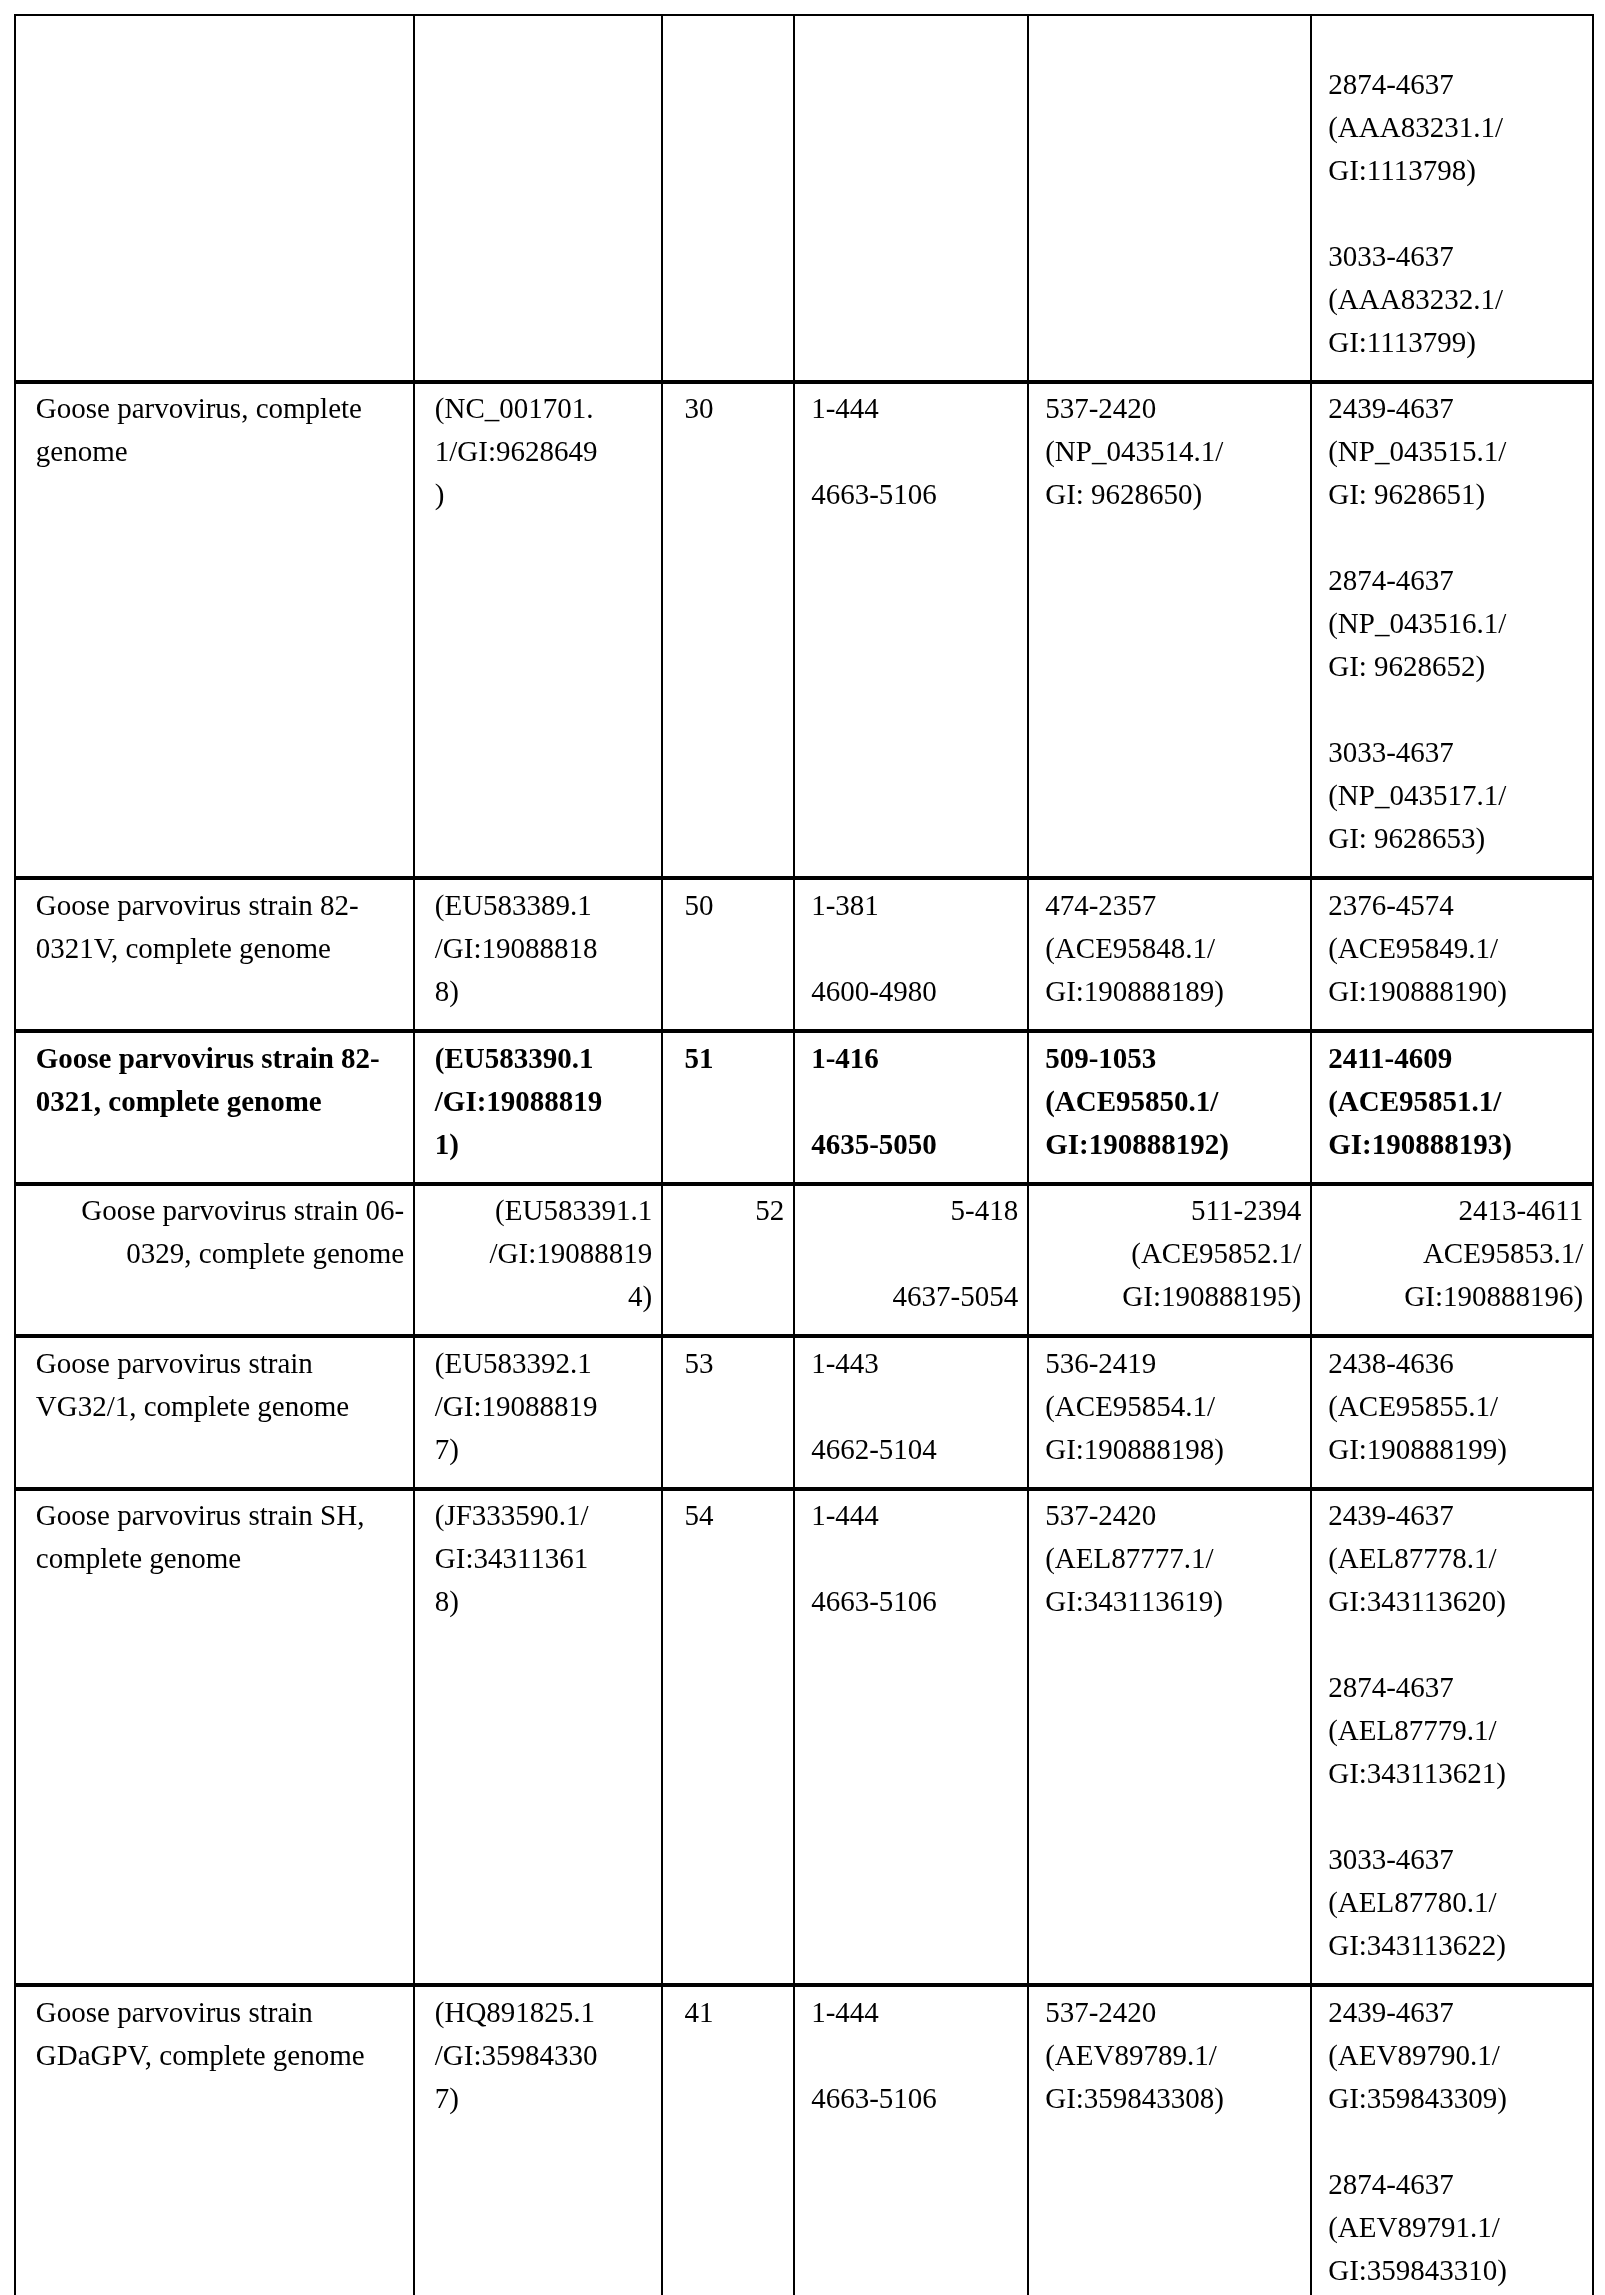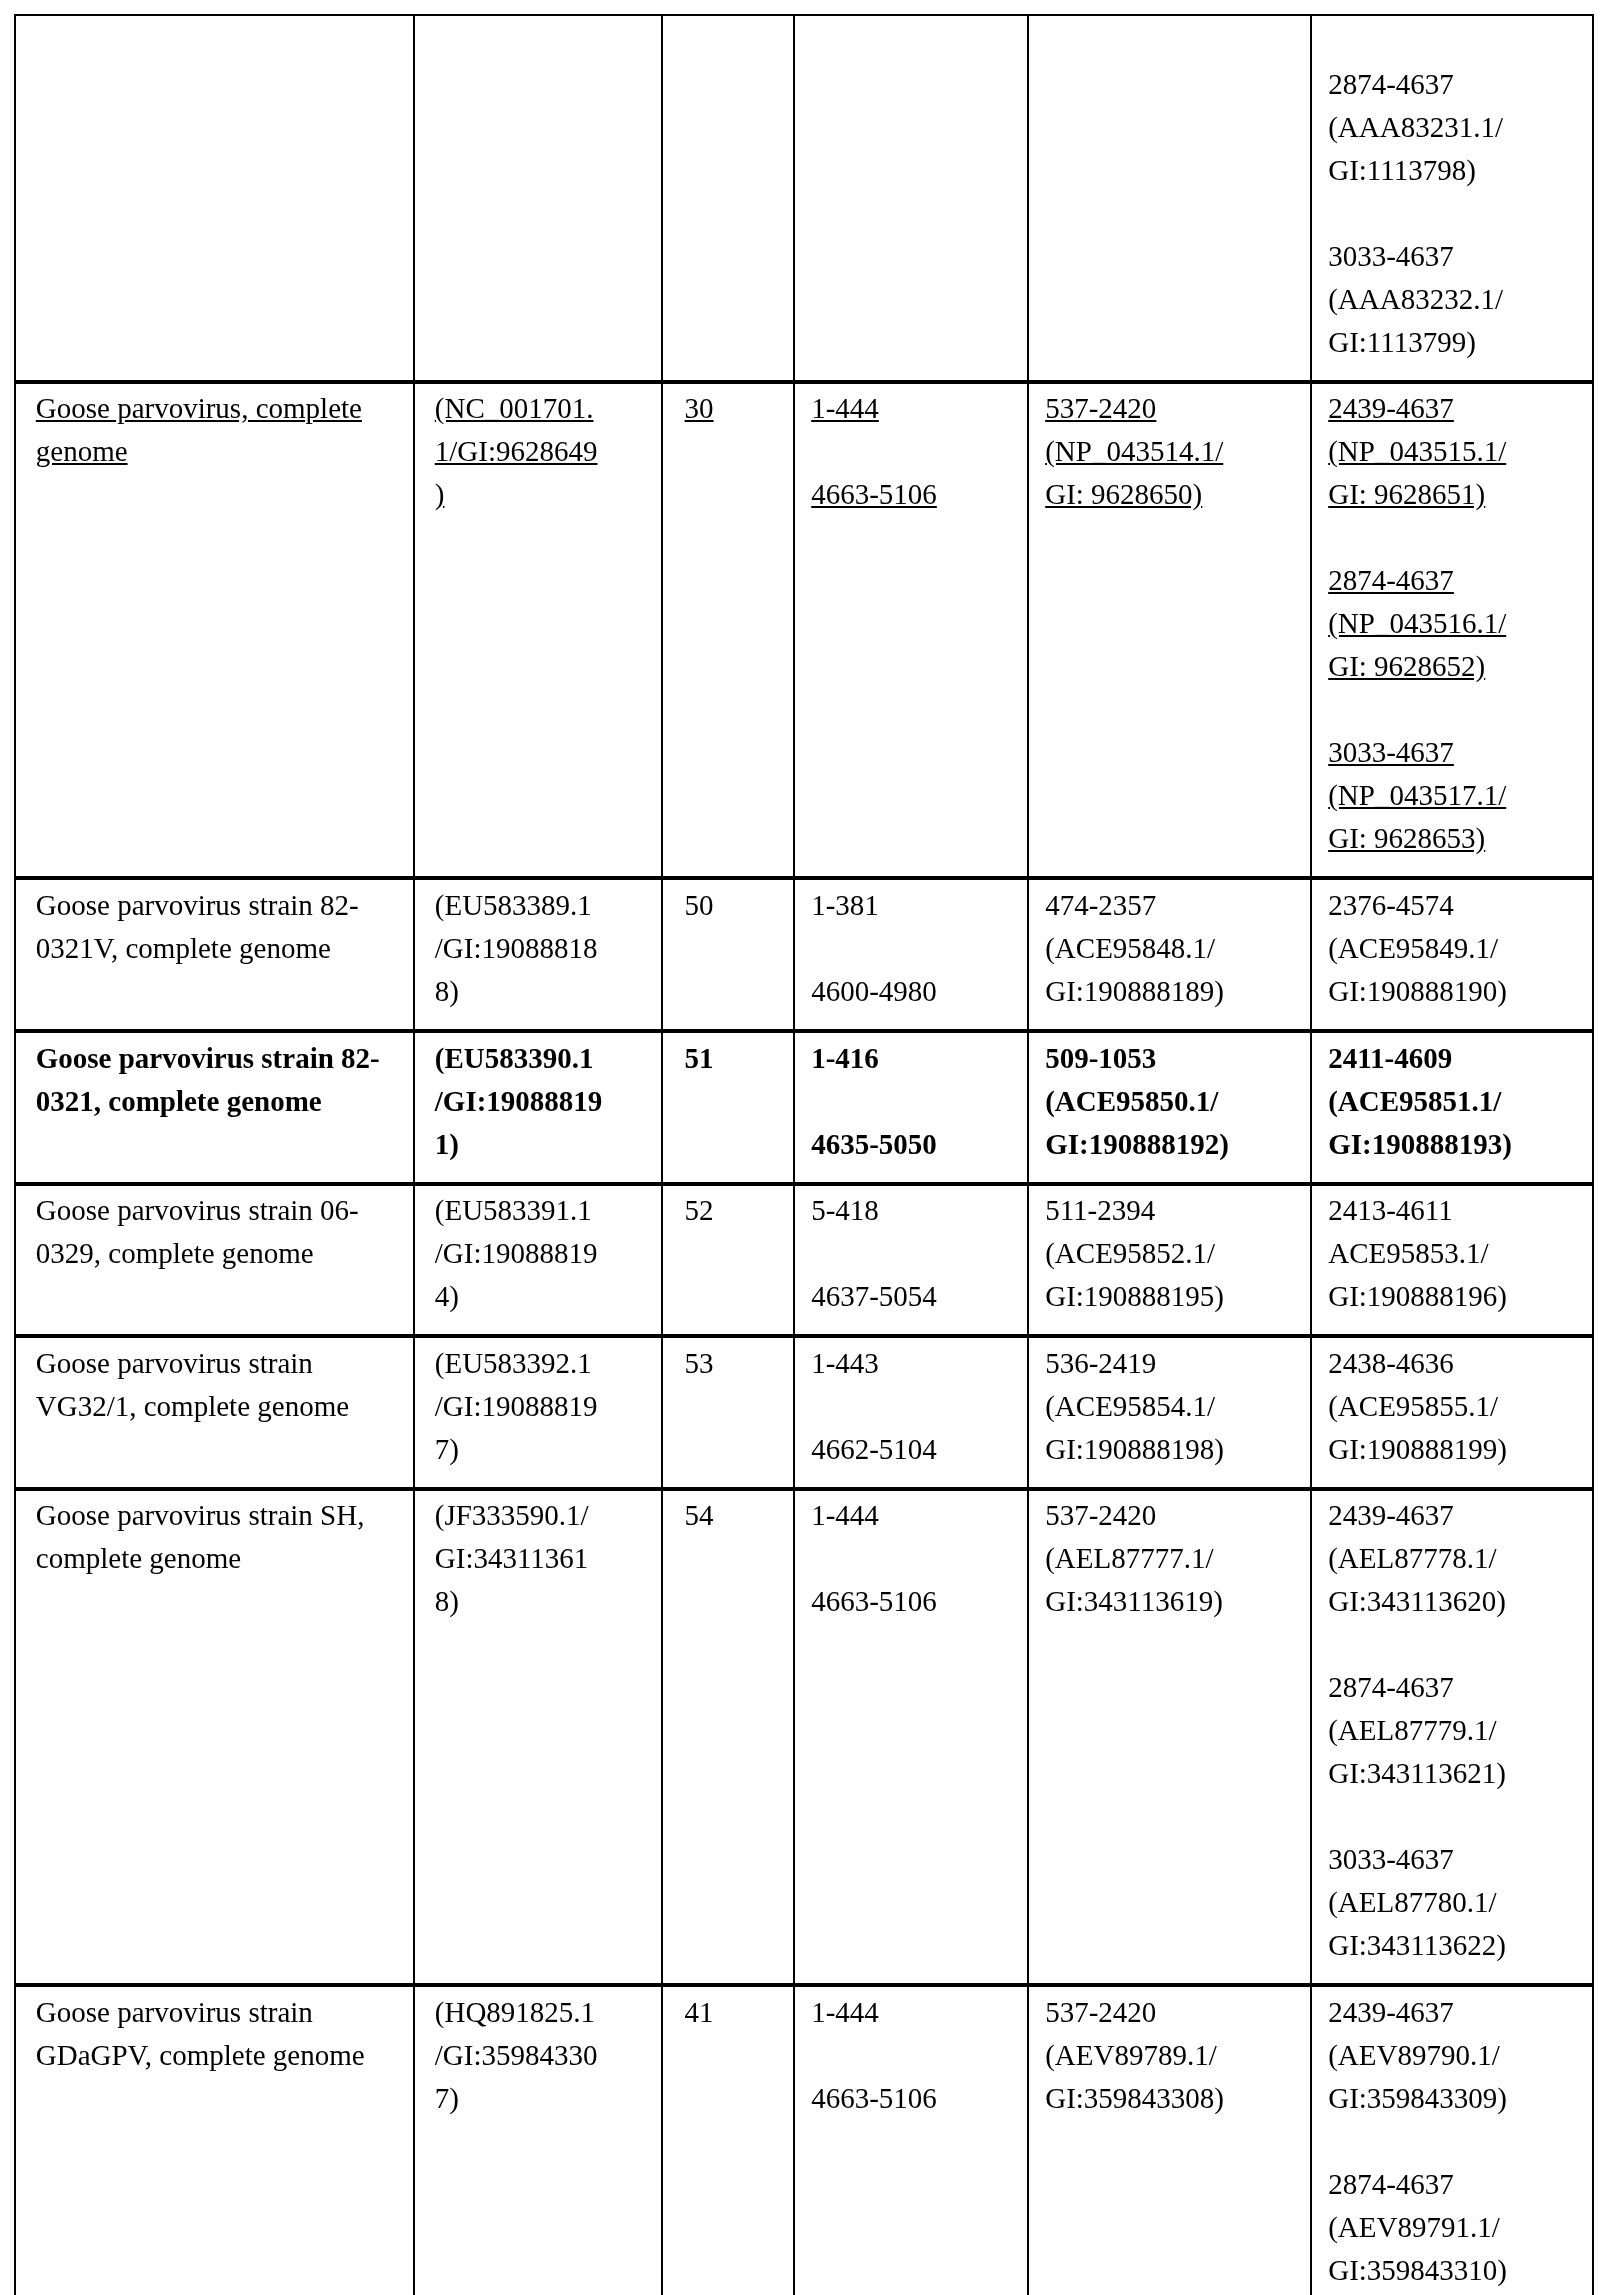--- a/index.html
+++ b/index.html
@@ -53,21 +53,21 @@
             <span class="line">(AAA83231.1/</span>
             <span class="line">GI:1113798)</span>
           </span>
           <span class="orf-block">
             <span class="line">3033-4637</span>
             <span class="line">(AAA83232.1/</span>
             <span class="line">GI:1113799)</span>
           </span>
         </td>
       </tr>
-      <tr class="thick-top" style="height: 475px; text-decoration: underline;">
+      <tr class="thick-top" style="height: 475px;">
         <td class="td-name"><span class="wrap">Goose parvovirus, complete genome</span></td>
         <td class="td-acc">
           <span class="line">(NC_001701.</span>
           <span class="line">1/GI:9628649</span>
           <span class="line">)</span>
         </td>
         <td class="td-seq"><span>30</span></td>
         <td class="td-utr">
           <span class="line">1-444</span>
           <span class="utr-gap"></span>
@@ -141,21 +141,21 @@
           <span class="line">GI:190888192)</span>
         </td>
         <td class="td-orf2">
           <span class="orf-block">
             <span class="line">2411-4609</span>
             <span class="line">(ACE95851.1/</span>
             <span class="line">GI:190888193)</span>
           </span>
         </td>
       </tr>
-      <tr class="thick-top" style="height: 130px;">
+      <tr class="thick-top" style="height: 130px; text-align: right;">
         <td class="td-name"><span class="wrap">Goose parvovirus strain 06-0329, complete genome</span></td>
         <td class="td-acc">
           <span class="line">(EU583391.1</span>
           <span class="line">/GI:19088819</span>
           <span class="line">4)</span>
         </td>
         <td class="td-seq"><span>52</span></td>
         <td class="td-utr">
           <span class="line">5-418</span>
           <span class="utr-gap"></span>

